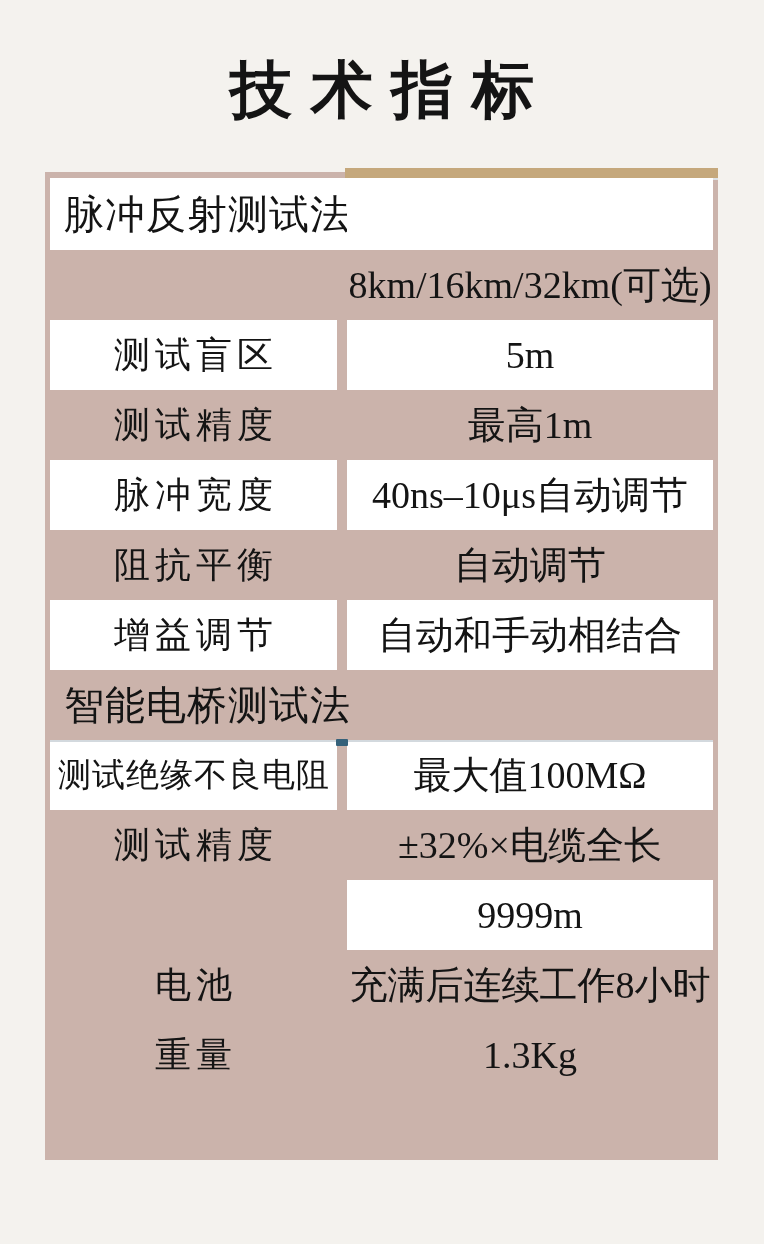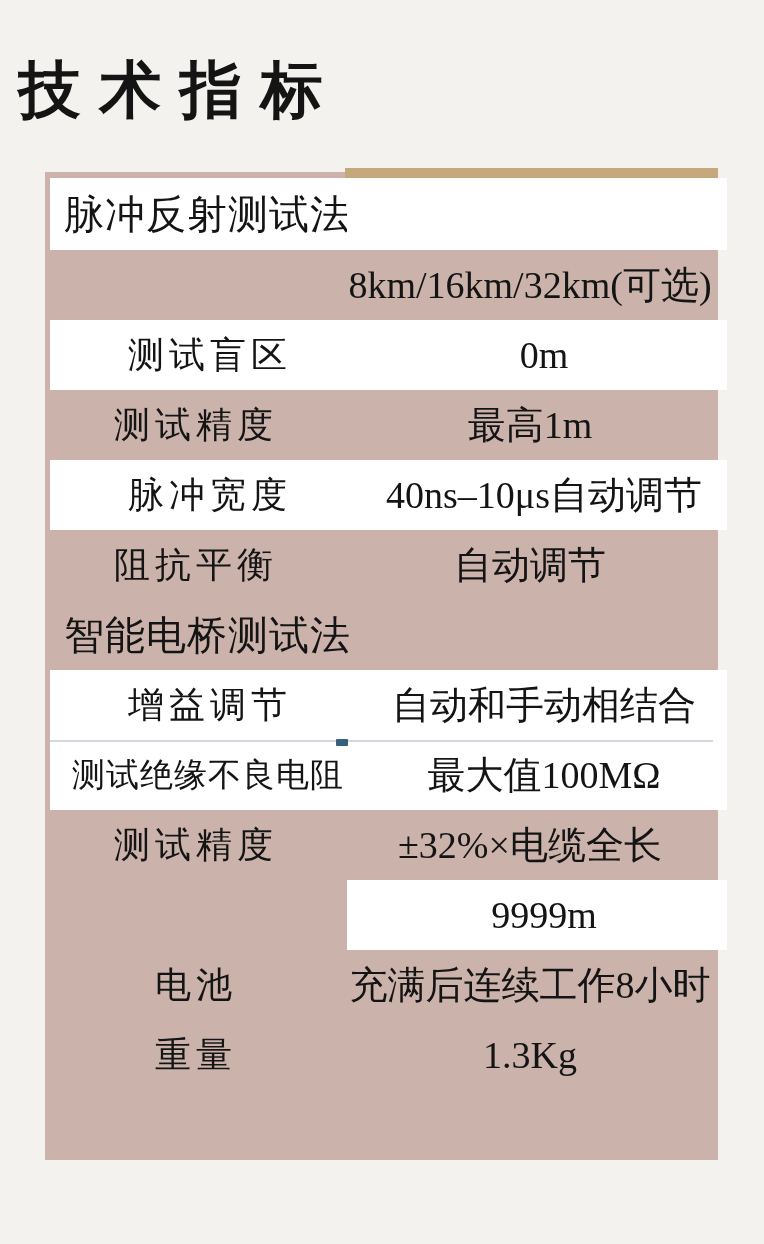--- a/index.html
+++ b/index.html
@@ -11,21 +11,21 @@
     --artifact_dot:#35617a;
     --text:#141414;
     --cell_white:#ffffff;
   }
   html,body{margin:0;padding:0;}
   body{background:var(--bg_page);font-family:"Liberation Serif","DejaVu Serif",serif;}
   .page{position:relative;width:764px;height:1244px;background:var(--bg_page);overflow:hidden;}
 
   .title{
     position:absolute;top:56px;left:0;width:100%;margin:0;
-    color:var(--text);
+    text-align:center;color:var(--text);
     font-family:"Liberation Sans","DejaVu Sans",sans-serif;
     font-weight:700;font-size:62px;line-height:1.1;
     letter-spacing:0.30em;text-indent:0.30em;
   }
 
   .spec-table{
     position:absolute;left:45px;top:172px;width:673px;height:988px;
     background:var(--bg_table);
   }
   .top-accent{
@@ -40,21 +40,21 @@
   .row.first{height:78px;}
 
   .cell{
     position:absolute;top:0;bottom:0;
     display:flex;align-items:center;justify-content:center;
     color:var(--text);white-space:nowrap;
   }
   .row.first .cell{top:6px;}
   .label-cell{left:5px;width:287px;font-size:36px;letter-spacing:5px;text-indent:5px;}
   .value-cell{left:302px;width:366px;font-size:38px;}
-  .row.white .cell{background:var(--cell_white);padding-left:14px;}
+  .row.white .cell{background:var(--cell_white);}
 
   .label-cell.long{font-size:33px;letter-spacing:1px;text-indent:1px;}
 
   .row.section .label-cell{
     justify-content:flex-start;padding-left:14px;
     font-family:"Liberation Sans","DejaVu Sans",sans-serif;
     font-weight:400;font-size:40px;letter-spacing:1px;text-indent:0;
   }
 
   
@@ -78,41 +78,41 @@
     <div class="rows" id="rows">
         <div class="row white section first">
           <div class="cell label-cell">脉冲反射测试法</div>
           <div class="cell value-cell"></div>
         </div>
         <div class="row mauve">
           <div class="cell value-cell">8km/16km/32km(可选)</div>
         </div>
         <div class="row white">
           <div class="cell label-cell">测试盲区</div>
-          <div class="cell value-cell">0m</div>
+          <div class="cell value-cell">5m</div>
         </div>
         <div class="row mauve">
           <div class="cell label-cell">测试精度</div>
           <div class="cell value-cell">最高1m</div>
         </div>
         <div class="row white">
           <div class="cell label-cell">脉冲宽度</div>
           <div class="cell value-cell">40ns–10μs自动调节</div>
         </div>
         <div class="row mauve">
           <div class="cell label-cell">阻抗平衡</div>
           <div class="cell value-cell">自动调节</div>
         </div>
+        <div class="row white">
+          <div class="cell label-cell">增益调节</div>
+          <div class="cell value-cell">自动和手动相结合</div>
+        </div>
         <div class="row mauve section">
           <div class="cell label-cell">智能电桥测试法</div>
           <div class="cell value-cell"></div>
-        </div>
-        <div class="row white">
-          <div class="cell label-cell">增益调节</div>
-          <div class="cell value-cell">自动和手动相结合</div>
         </div>
         <div class="row white artifact">
           <div class="cell label-cell long">测试绝缘不良电阻</div>
           <div class="cell value-cell">最大值100MΩ</div>
         </div>
         <div class="row mauve">
           <div class="cell label-cell">测试精度</div>
           <div class="cell value-cell">±32%×电缆全长</div>
         </div>
         <div class="row white">

